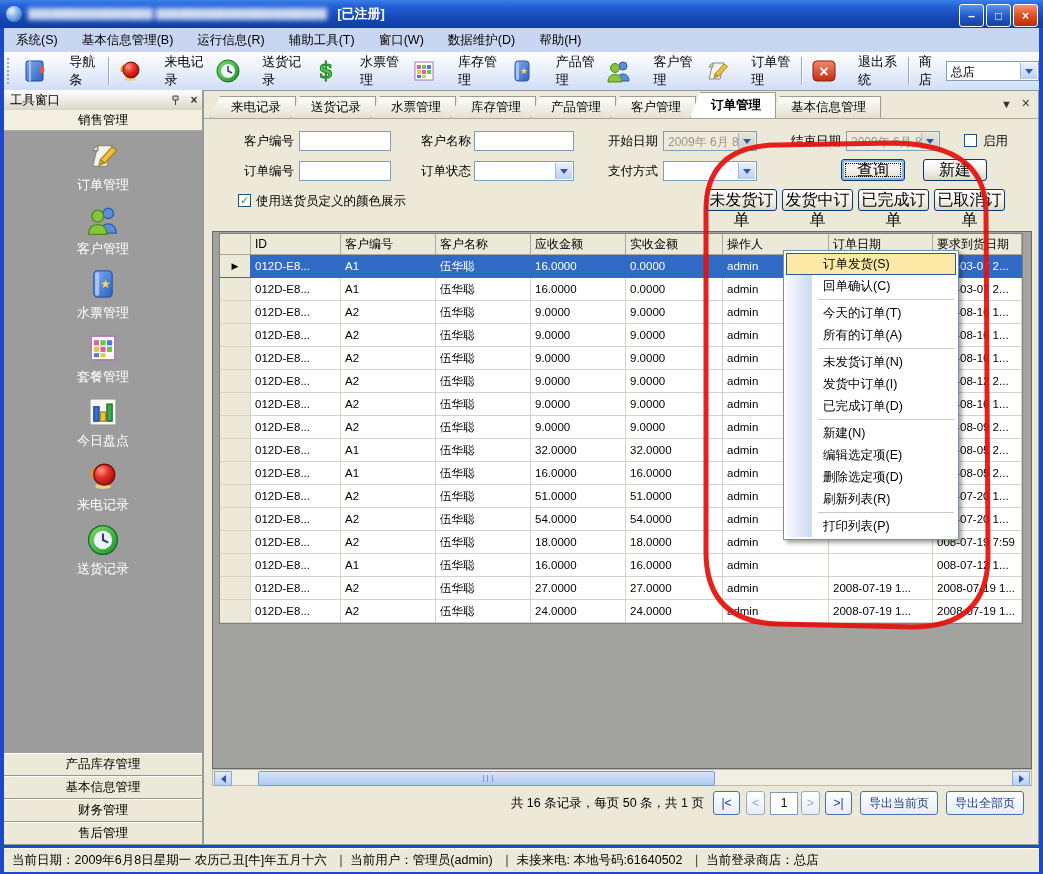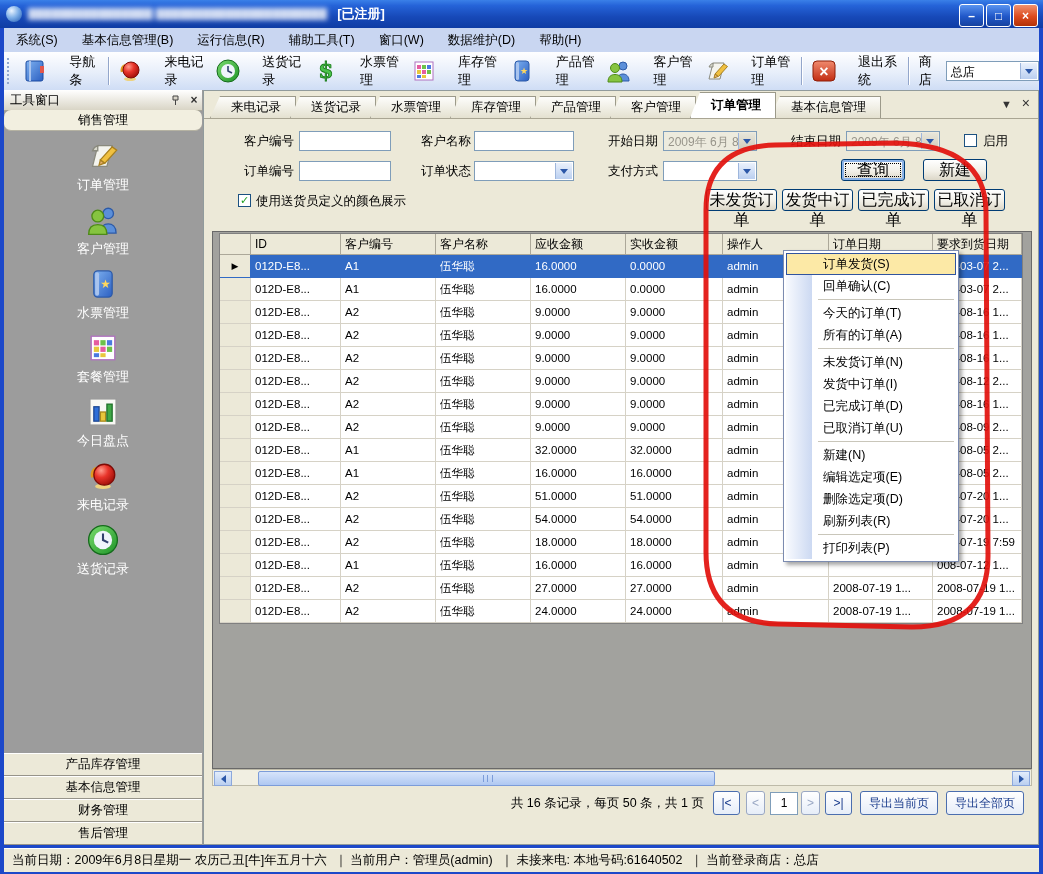--- a/index.html
+++ b/index.html
@@ -41,21 +41,21 @@
   
   .workspace{position:absolute;left:4px;top:90px;width:1035px;height:755px;background:#9C9C9C;}
   
   .sidebar{position:absolute;left:0;top:0;width:198px;height:755px;background:#9C9C9C;}
   .tw-titlebar{position:absolute;left:0;top:0;width:198px;height:20px;
     background:linear-gradient(180deg,#FFFFFF,#D9D5C6);border-bottom:1px solid #A9A696;
     display:flex;align-items:center;font-size:12.5px;}
   .tw-titlebar span.t{margin-left:6px;flex:1;}
   .twicon{width:16px;text-align:center;color:#333;font-size:12px;font-weight:bold;}
   .tw-section{position:absolute;left:0;top:20px;width:198px;height:20px;background:#F2EFE0;
-    border-bottom:1px solid #B5B2A2;text-align:center;line-height:20px;font-size:12.5px;border-radius:7px;}
+    border-bottom:1px solid #B5B2A2;text-align:center;line-height:20px;font-size:12.5px;}
   .tw-items{position:absolute;left:0;top:44px;width:198px;}
   .twitem{height:64px;display:flex;flex-direction:column;align-items:center;justify-content:center;color:#fff;font-size:13px;cursor:default;}
   .twitem .lbl{margin-top:3px;}
   .tw-bottom{position:absolute;left:0;bottom:0;width:198px;}
   .twsec{height:21px;background:#ECE9D8;border-top:1px solid #FFFFFF;border-bottom:1px solid #97948A;
     text-align:center;line-height:21px;font-size:12.5px;}
   
   .panel{position:absolute;left:199px;top:0;width:836px;height:755px;background:#ECE9D8;
     border:1px solid #919B9C;box-sizing:border-box;}
   
@@ -726,23 +726,20 @@
     </div>
 
     <div class="cmi">
       <span>发货中订单(I)</span>
     </div>
 
     <div class="cmi">
       <span>已完成订单(D)</span>
     </div>
 
-    <div class="cmi">
-      <span>已取消订单(U)</span>
-    </div>
 
     <div class="cmi sep">
       
     </div>
 
     <div class="cmi">
       <span>新建(N)</span>
     </div>
 
     <div class="cmi">

